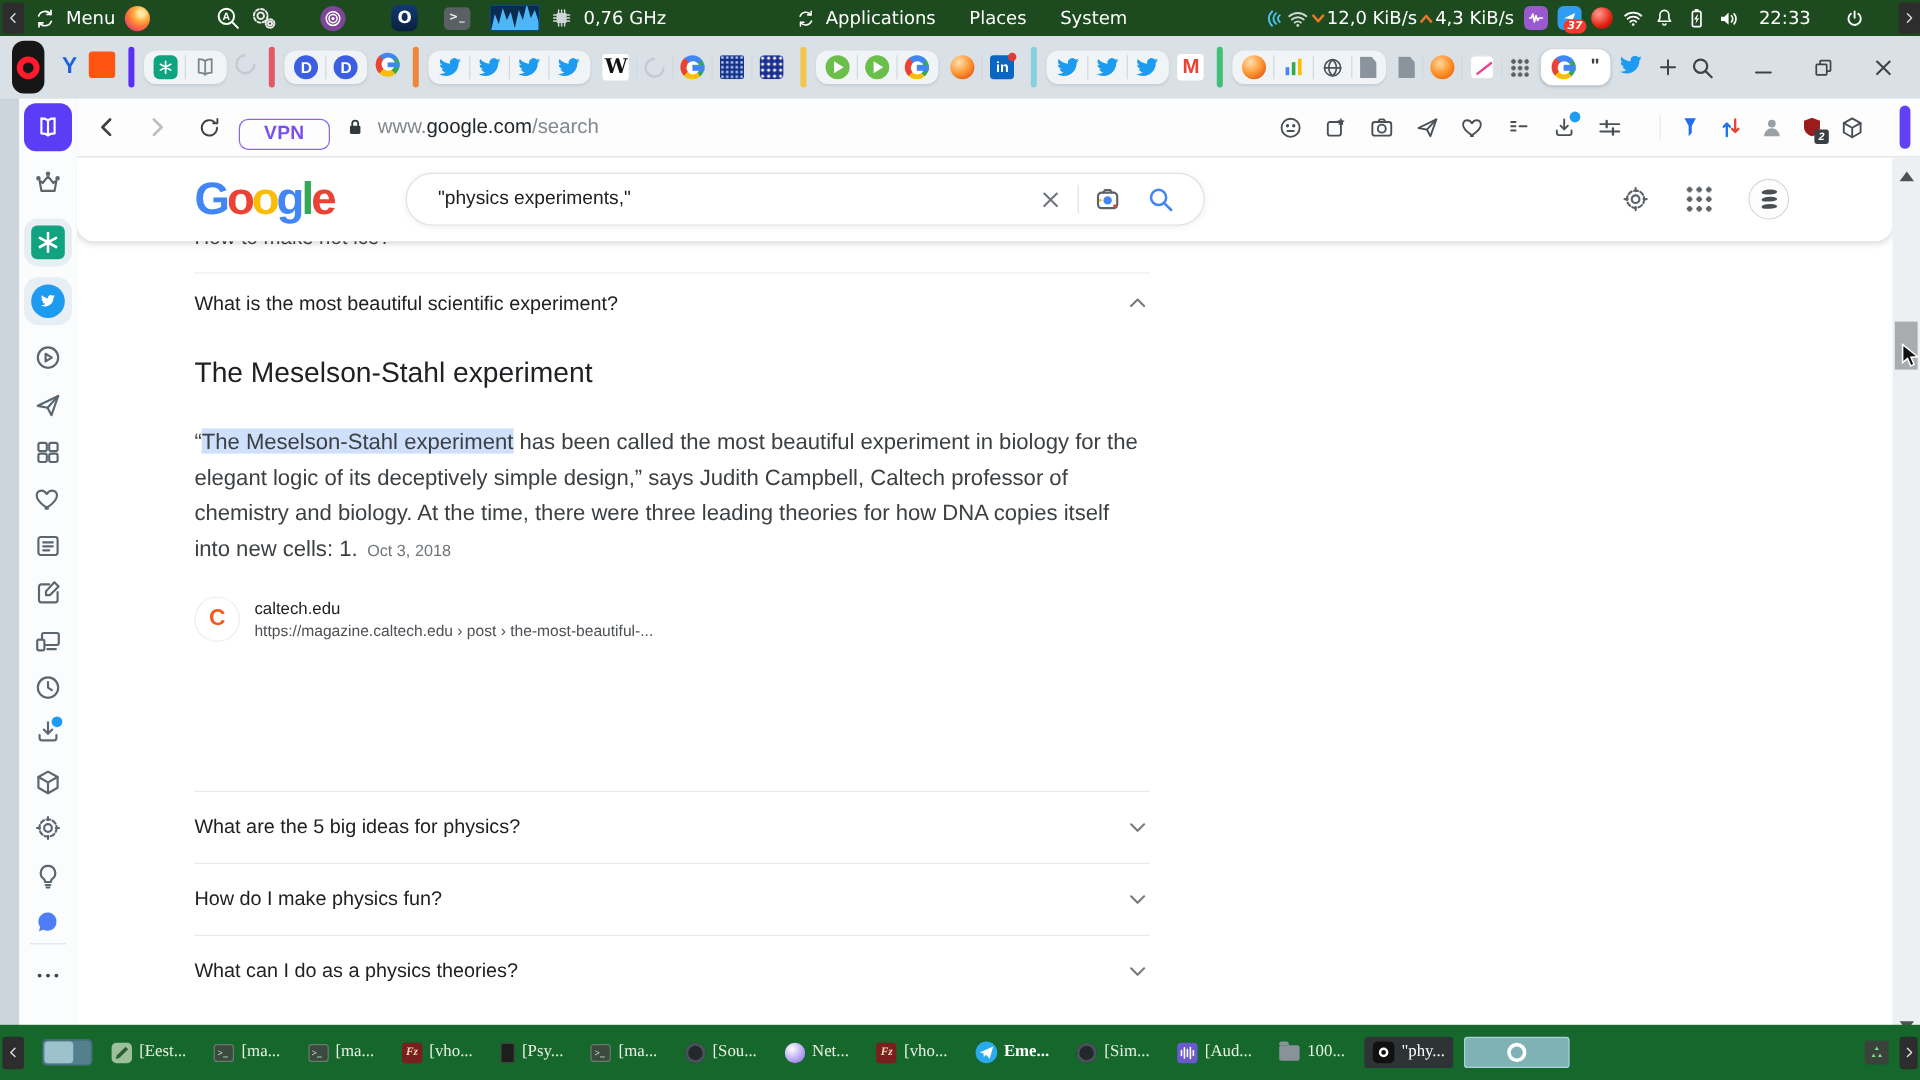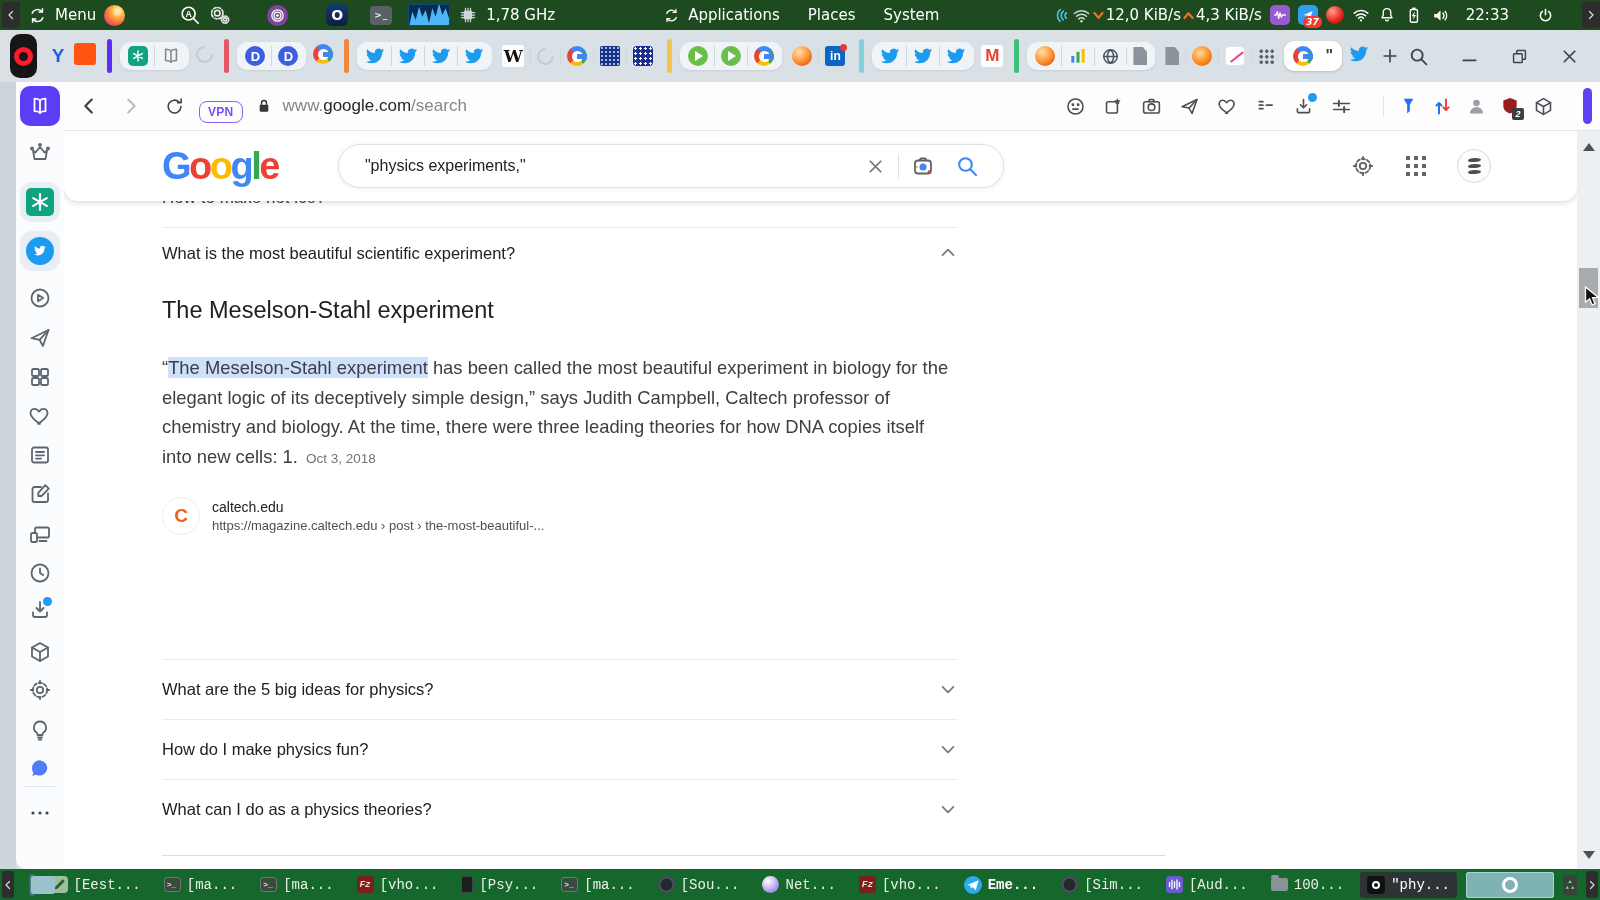--- a/index.html
+++ b/index.html
@@ -59,21 +59,21 @@
   .osq{width:22px;height:22px;background:#ff5412;border-radius:3px}
   .orangeball{width:20px;height:20px;border-radius:50%;background:radial-gradient(circle at 40% 35%,#ffd9a0,#ff8a1e 55%,#d9560b)}
   .pensq{width:20px;height:20px;background:#fff;border:1px solid #e0e3e6;border-radius:4px;position:relative;overflow:hidden}
   .pensq::after{content:"";position:absolute;left:3px;top:9px;width:16px;height:2.4px;background:#e84393;transform:rotate(-38deg)}
   .griddots{width:16px;height:16px;background-image:radial-gradient(#5a6064 1.7px,transparent 1.9px);background-size:5.5px 5.5px;background-position:0.5px 0.5px}
   .yfun{color:#1b64da;font-weight:800;font-size:19px}
   .docfile{width:14px;height:18px;background:#8b949c;clip-path:polygon(0 0,68% 0,100% 30%,100% 100%,0 100%)}
 
   #toolbar{position:absolute;top:82px;left:64px;right:0;height:49px;background:#fdfdfd;border-bottom:1px solid #e3e6e8;display:flex;align-items:center;padding:0 8px 0 14px;z-index:39;color:#3e4347}
   .tbtn{display:inline-flex;align-items:center;justify-content:center;flex:0 0 auto}
-  .vpn{border:1.6px solid #8a63f8;color:#7a4ff2;font-weight:700;font-size:12px;border-radius:8px;padding:3px 8px;letter-spacing:.3px;margin:12px 12px 0 14px}
+  .vpn{border:1.6px solid #8a63f8;color:#7a4ff2;font-weight:700;font-size:16px;border-radius:8px;padding:3px 20px;letter-spacing:.3px;margin:12px 12px 0 14px}
   #url{font-size:17px;margin-left:10px;white-space:nowrap}
   #url .dim{color:#82888d}
   #url .host{color:#23282c}
   .tb-right{display:flex;align-items:center;gap:17px;margin-left:auto;color:#4a4f55}
   .extgroup{display:flex;align-items:center;gap:13px;border-left:1px solid #e4e7ea;margin-left:14px;padding-left:14px}
   .purplebar{width:9px;height:36px;border-radius:5px;background:#6240f5;margin-left:12px}
   .bluedot{position:absolute;right:-3px;top:-3px;width:9px;height:9px;border-radius:50%;background:#1f9cf0}
   .shieldbadge{position:absolute;right:-4px;bottom:-4px;background:#3a3f44;color:#fff;font-size:9px;font-weight:700;padding:1px 3.5px;border-radius:2px}
 
   
@@ -114,21 +114,21 @@
   #searchfor a{color:#1a0dab;text-decoration:none;cursor:pointer}
 
   
   #vscroll{position:absolute;right:0;top:0;bottom:0;width:23px;background:#edf0f2;z-index:6}
   #vscroll .arr{position:absolute;left:50%;transform:translateX(-50%);width:0;height:0}
   #vscroll .up{top:12px;border-left:6px solid transparent;border-right:6px solid transparent;border-bottom:8px solid #4e5256}
   #vscroll .down{bottom:10px;border-left:6px solid transparent;border-right:6px solid transparent;border-top:8px solid #4e5256}
   #vthumb{position:absolute;left:2px;right:2px;top:137px;height:40px;background:#a8acae}
 
   
-  #taskbar{position:absolute;left:0;right:0;bottom:0;height:31px;background:#15672b;display:flex;align-items:center;gap:9px;padding:0 2px;z-index:50;font-family:Liberation Mono, monospace}
+  #taskbar{position:absolute;left:0;right:0;bottom:0;height:46px;background:#15672b;display:flex;align-items:center;gap:9px;padding:0 2px;z-index:50;font-family:Liberation Serif, serif}
   .pager{width:42px;height:22px;border-radius:4px;background:#54808d;box-shadow:inset 0 0 0 1px #3f646f;position:relative;margin-left:6px}
   .pager i{position:absolute;left:2px;top:2px;bottom:2px;width:24px;background:#9cc3cb;border-radius:3px}
   .task{display:flex;align-items:center;gap:6px;height:26px;padding:0 7px;border-radius:3px;color:#e9f2e4;font-size:14px;white-space:nowrap}
   .task.active{background:#2e3436;color:#fff}
   .task.hl{background:#7fb2b5;box-shadow:inset 0 0 0 1px #a9d3d6;width:88px;justify-content:center}
   .task.boldlbl{font-weight:700;color:#fff}
   .tterm{width:17px;height:15px;background:#3b4a3f;border:1px solid #6a7a6e;border-radius:3px;color:#cfe0cf;font-size:8px;display:flex;align-items:center;justify-content:flex-start;padding-left:2px;font-weight:700}
   .ttermd{width:12px;height:17px;background:#1d1f1d;border:1px solid #444;border-radius:2px}
   .tfz{width:17px;height:17px;background:#7a1f1f;border-radius:3px;color:#ffd9b0;font-size:9.5px;font-weight:700;display:flex;align-items:center;justify-content:center;font-style:italic}
   .tdark{width:17px;height:17px;border-radius:50%;background:#23282c;box-shadow:inset 0 0 0 2.5px #49525a}
@@ -210,21 +210,21 @@
         </span>
       </span>
     <span class="sp8"></span>
     <span class="ph ic" style="color: rgb(207, 214, 218); height: 20px; width: 20px;">
         <svg viewBox="0 0 24 24">
           <rect x="7" y="7" width="10" height="10" rx="1" fill="currentColor" stroke="none"></rect>
           <path d="M9 7V4M12 7V4M15 7V4M9 20v-3M12 20v-3M15 20v-3M7 9H4M7 12H4M7 15H4M20 9h-3M20 12h-3M20 15h-3" stroke-width="1.5"></path>
         </svg>
       </span>
     <span class="sp8"></span>
-    <span class="lbl">1,78 GHz</span>
+    <span class="lbl">0,76 GHz</span>
     <span style="width:108px"></span>
     <span class="ph ic" style="height: 17px; width: 17px;">
         <svg viewBox="0 0 24 24">
           <path d="M5.3 9.2A7.2 7.2 0 0 1 18 7.6"></path>
           <path d="M18.7 14.8A7.2 7.2 0 0 1 6 16.4"></path>
           <path d="M18.3 3.4v4.2h-4.2"></path>
           <path d="M5.7 20.6v-4.2h4.2"></path>
         </svg>
       </span>
     <span class="sp8"></span>

